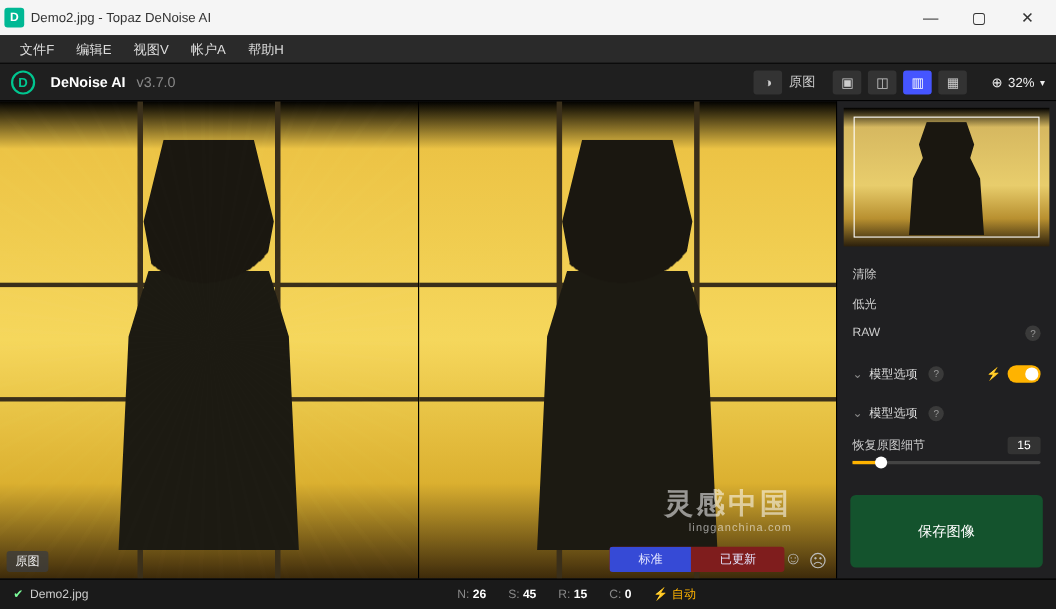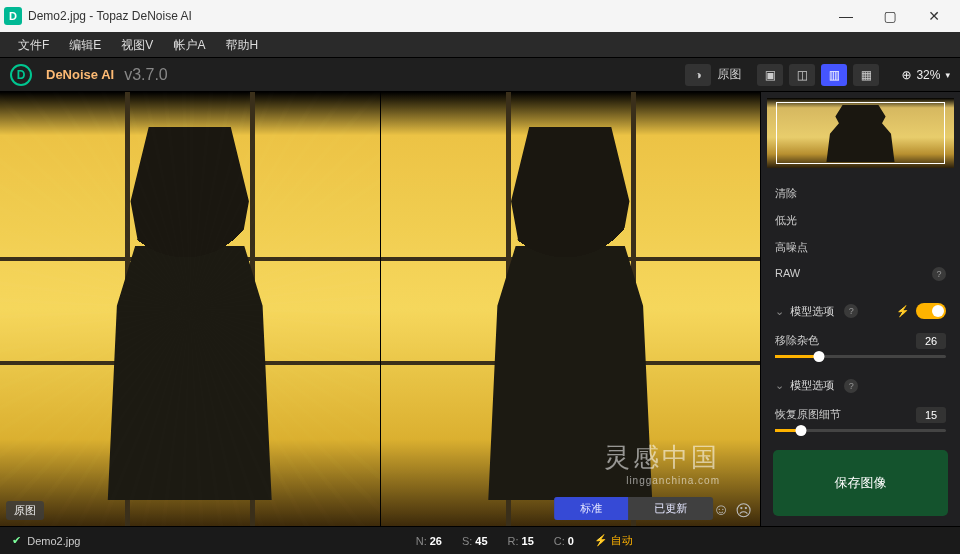--- a/index.html
+++ b/index.html
@@ -6,39 +6,39 @@
 html,body{width:960px;height:554px;overflow:hidden;background:#fff}
 .win{display:flex;flex-direction:column;width:100%;height:100%;background:#1a1a1a;color:#ccc}
 .titlebar{height:32px;background:#f5f5f5;display:flex;align-items:center;padding:0 4px;color:#333;font-size:12px}
 .tb-icon{width:18px;height:18px;border-radius:3px;background:#00b894;color:#fff;display:flex;align-items:center;justify-content:center;font-weight:bold;font-size:11px;margin-right:6px}
 .tb-spacer{flex:1}
 .tb-btn{width:44px;height:100%;display:flex;align-items:center;justify-content:center;font-size:14px}
 .menubar{height:26px;background:#2a2a2a;display:flex;align-items:center;padding:0 8px;font-size:12px;border-bottom:1px solid #000}
 .menu-item{padding:0 10px;line-height:26px;color:#ddd}
 .toolbar{height:34px;background:#1f1f1f;display:flex;align-items:center;padding:0 10px;font-size:12px;border-bottom:1px solid #000;gap:6px}
 .logo{width:22px;height:22px;border:2px solid #00c690;border-radius:50%;display:flex;align-items:center;justify-content:center;color:#00c690;font-weight:bold;margin-right:8px}
-.app-name{font-weight:600;color:#fdba74;font-size:13px}
-.version{color:#888;font-size:16px;margin-left:4px}
+.app-name{font-weight:600;color:#ffffff;font-size:13px}
+.version{color:#888;font-size:13px;margin-left:4px}
 .tool-btn{width:26px;height:22px;background:#333;border-radius:3px;display:flex;align-items:center;justify-content:center;color:#ccc;font-size:12px}
 .tool-btn.active{background:#4555ff;color:#fff}
 .zoom-box{display:flex;align-items:center;gap:5px;color:#eee}
 .body-row{flex:1;display:flex;min-height:0}
 .viewport{flex:1;position:relative;display:flex;background:#111;overflow:hidden}
 .pane{flex:1;position:relative;overflow:hidden}
 .divider{width:1px;background:#000}
 .sg{position:absolute;inset:0;background:linear-gradient(180deg,#000 0%,#e5c35a 10%,#f0d770 50%,#d4b045 80%,#3a2a10 100%);filter:saturate(120%)}
 .mullions::before,.mullions::after{content:"";position:absolute;background:#3a2f1a}
 .mullions::before{top:0;bottom:0;width:5px;left:33%}
 .mullions::after{top:0;bottom:0;width:5px;left:66%}
 .mh{position:absolute;left:0;right:0;height:4px;background:#3a2f1a}
 .mh1{top:38%}.mh2{top:62%}
 .sil{position:absolute;top:8%;left:20%;width:60%;height:86%;background:radial-gradient(circle at 48% 15%,#1a1710 0 22%,transparent 22%),linear-gradient(180deg,transparent 0 32%,#1c1a12 32% 100%);clip-path:polygon(32% 0,68% 0,76% 20%,73% 30%,82% 48%,86% 100%,14% 100%,18% 48%,27% 30%,24% 20%)}
 .noise::before{content:"";position:absolute;inset:0;background:repeating-conic-gradient(#888 0% 0.3%,transparent 0.3% 1.4%);opacity:0.18;mix-blend-mode:overlay}
 .tag-orig{position:absolute;left:6px;bottom:6px;background:rgba(60,60,60,.8);color:#eee;padding:2px 8px;font-size:11px;border-radius:3px}
-.vp-footer{position:absolute;bottom:6px;left:50%;background:#404040;color:#e4e6ff;font-size:11px;display:flex;border-radius:3px;overflow:hidden;transform:translateX(-10%)}
+.vp-footer{position:absolute;bottom:6px;left:50%;background:#7f1d1d;color:#e4e6ff;font-size:11px;display:flex;border-radius:3px;overflow:hidden;transform:translateX(-10%)}
 .vp-footer>div{padding:4px 26px}
 .vp-footer>div:nth-child(1){background:#364ad6}
 .emoji-btns{position:absolute;bottom:6px;right:8px;display:flex;gap:6px;color:#bbb;font-size:16px}
 .sidepanel{width:200px;background:#202022;display:flex;flex-direction:column;border-left:1px solid #000}
 .thumb-wrap{height:138px;padding:6px;position:relative}
 .thumb{width:100%;height:100%;position:relative;background:linear-gradient(180deg,#000 0%,#d6b860 14%,#e8cd6c 56%,#b89030 80%,#2c200c 100%);overflow:hidden}
 .thumb .sil2{position:absolute;top:10%;left:26%;width:48%;height:82%;background:#1a1710;clip-path:polygon(30% 0,70% 0,78% 20%,74% 32%,84% 50%,88% 100%,12% 100%,16% 50%,26% 32%,22% 20%)}
 .thumb-marque{position:absolute;left:5%;top:6%;width:90%;height:88%;border:1px solid #fff}
 .panel-sec{padding:6px 14px;font-size:11px;color:#ccc}
 .panel-list div{padding:6px 0}
@@ -57,21 +57,21 @@
 .sbar .knob{position:absolute;top:-4px;width:11px;height:11px;border-radius:50%;background:#fff;transform:translateX(-50%)}
 .save-btn{margin:8px 12px 10px;background:#14532d;color:#fff;text-align:center;padding:24px 0;font-size:13px;border-radius:5px}
 .statusbar{height:28px;background:#1a1a1a;display:flex;align-items:center;padding:0 12px;font-size:11px;border-top:1px solid #000;gap:20px}
 .status-file{display:flex;align-items:center;gap:6px}
 .chk{color:#7dff9c}
 .s-spacer{flex:1}
 .stat span{color:#888}
 .stat b{color:#fff;font-weight:600;margin-left:3px}
 .auto-link{color:#ffb300}
 .watermark{position:absolute;right:40px;bottom:40px;color:rgba(255,255,255,.55);text-align:right;pointer-events:none}
-.watermark .wm-cn{font-size:26px;font-weight:400;letter-spacing:3px}
+.watermark .wm-cn{font-size:26px;font-weight:700;letter-spacing:3px}
 .watermark .wm-en{font-size:10px;letter-spacing:1px}
 </style>
 </head>
 <body>
 <div class="win">
 
 <div class="titlebar">
   <div class="tb-icon">D</div>
   <div>Demo2.jpg - Topaz DeNoise AI</div>
   <div class="tb-spacer"></div>
@@ -143,44 +143,33 @@
   <div class="sidepanel">
     <div class="thumb-wrap">
       <div class="thumb">
             <div class="sil2"></div>
             <div class="thumb-marque"></div>
           </div>
     </div>
     <div class="panel-sec panel-list">
       <div>清除</div>
       <div>低光</div>
-      <div>高噪点</div>
       <div style="display:flex;justify-content:space-between">
         <span>RAW</span>
             <span class="q">?</span>
       </div>
     </div>
     <div class="panel-head">
       <span class="chev">⌄</span>
       <span>模型选项</span>
           <span class="q">?</span>
       <span class="auto-tog">
             <span class="bolt">⚡</span>
             <span class="toggle"></span>
           </span>
-    </div>
-    <div class="slider-row">
-      <div class="slabel">
-            <span>移除杂色</span>
-            <span class="sval">26</span>
-          </div>
-      <div class="sbar">
-            <div class="fill" style="width:26%"></div>
-            <div class="knob" style="left:26%"></div>
-          </div>
     </div>
     <div class="panel-head">
       <span class="chev">⌄</span>
       <span>模型选项</span>
           <span class="q">?</span>
     </div>
     <div class="slider-row">
       <div class="slabel">
             <span>恢复原图细节</span>
             <span class="sval">15</span>

